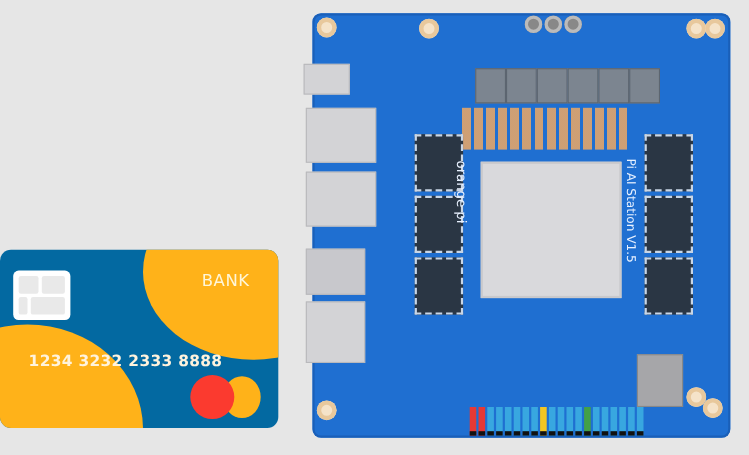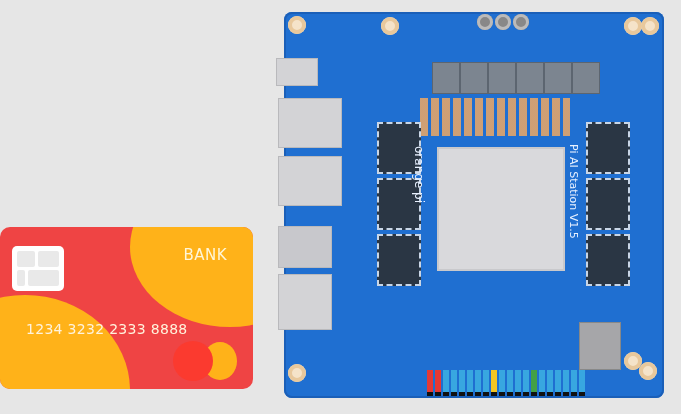--- a/index.html
+++ b/index.html
@@ -1,23 +1,23 @@
 <!DOCTYPE html>
 <html><head>
 <meta charset="utf-8">
 <style>
   html,body{margin:0;padding:0;}
   body{width:681px;height:414px;background:#e6e6e6;position:relative;overflow:hidden;font-family:"DejaVu Sans",sans-serif;}
-  .card{position:absolute;left:0;top:227px;width:253px;height:162px;border-radius:10px;background:#ef4444;overflow:hidden;}
+  .card{position:absolute;left:0;top:227px;width:253px;height:162px;border-radius:10px;background:#0369a1;overflow:hidden;}
   .card .blob1{position:absolute;left:130px;top:-60px;width:200px;height:160px;border-radius:50%;background:#ffb219;}
   .card .blob2{position:absolute;left:-80px;top:68px;width:210px;height:190px;border-radius:50%;background:#ffb219;}
   .chip{position:absolute;left:12px;top:19px;width:52px;height:45px;background:#fff;border-radius:5px;}
   .chip i{position:absolute;background:#e9e9e9;border-radius:2px;}
   .bank{position:absolute;right:26px;top:19px;color:#fff6d8;font-size:15px;letter-spacing:.5px;}
-  .num{position:absolute;left:26px;top:94px;color:#fff3dd;font-size:14px;letter-spacing:.3px;}
+  .num{position:absolute;left:26px;top:94px;color:#fff3dd;font-size:14px;letter-spacing:.3px;font-weight:bold;}
   .mc-red{position:absolute;left:173px;top:114px;width:40px;height:40px;border-radius:50%;background:#fb3a2f;}
   .mc-yel{position:absolute;left:203px;top:115px;width:34px;height:38px;border-radius:50%;background:#ffb219;}
 
   .board{position:absolute;left:284px;top:12px;width:380px;height:386px;background:#1f6fd1;border-radius:8px;box-shadow:inset 0 0 0 2px #1a5fb8;}
   .hole{position:absolute;width:18px;height:18px;border-radius:50%;background:#f5e3c9;box-shadow:inset 0 0 0 4px #e8c89c;}
   .soc{position:absolute;left:153px;top:135px;width:124px;height:120px;background:#d9d9dc;border:2px solid #c9c9cc;}
   .ram{position:absolute;width:40px;height:48px;background:#2a3644;border:2px dashed #c9d6e6;}
   .ind{position:absolute;width:26px;height:30px;background:#7c8590;border:1px solid #5c6570;}
   .port{position:absolute;background:#d3d3d6;border:1px solid #b9b9bc;}
   .pins{position:absolute;left:143px;top:358px;height:26px;display:flex;gap:2px;}

